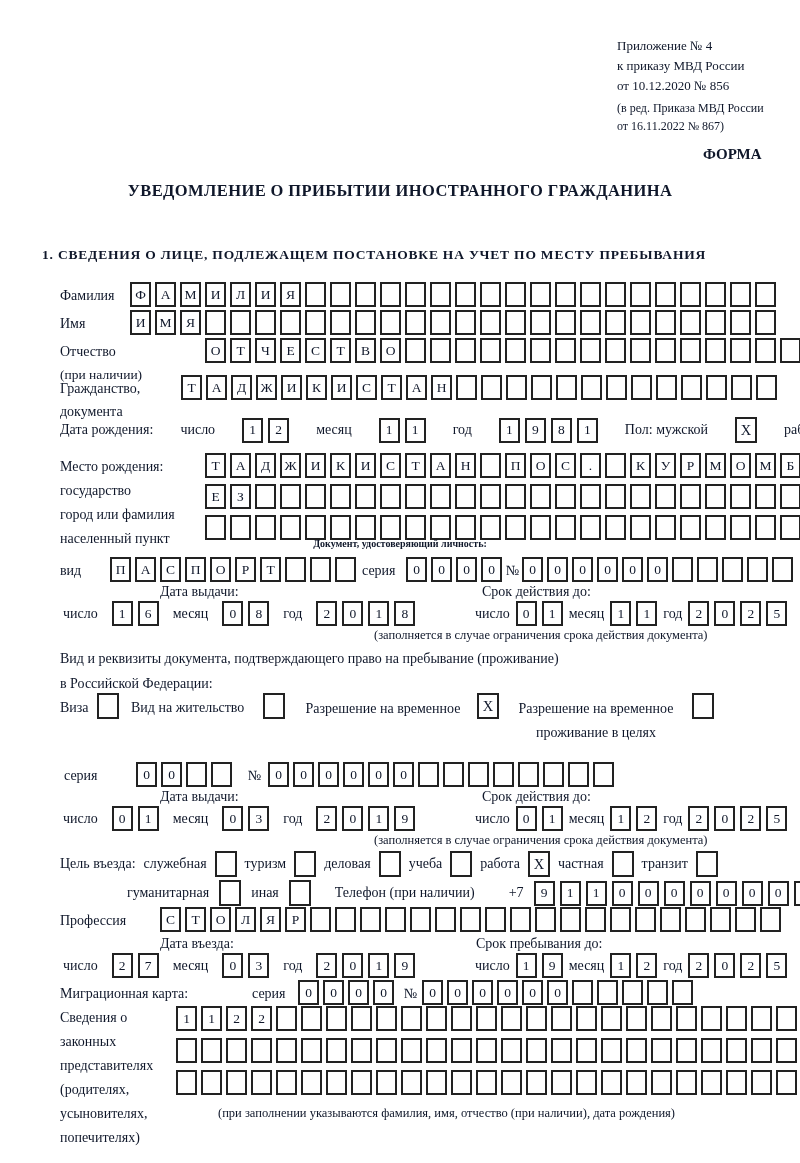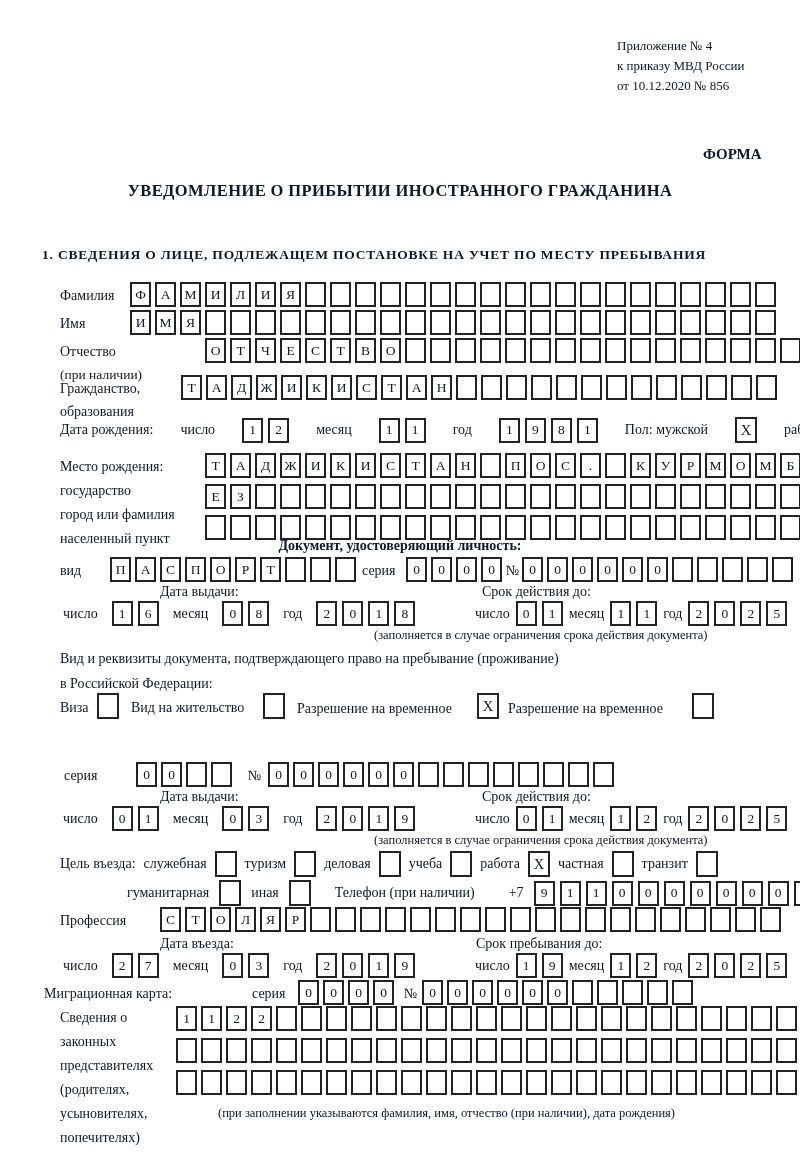--- a/index.html
+++ b/index.html
@@ -28,31 +28,35 @@
   .dg { display:flex; align-items:center; }
   .dg.wide { gap:14px; }
   .dg.mid  { gap:27px; }
   .dg.tight{ gap:6px; }
   .dg .cells { gap:5px; }
   .titleline {
     display:inline-block; width:58px; height:13px;
     border-bottom:2.5px solid #333; margin-left:10px;
   }
   .note { font-size:12.5px; }
-  .optblock { line-height:24px; }
+  .optblock { line-height:24px; text-align:center; }
 </style>
 </head>
 <body>
 
 <div class="page">
 
   <div class="abs" style="left:617px;top:36px;font-size:13px;line-height:20px">
     <div>Приложение № 4</div>
     <div>к приказу МВД России</div>
     <div>от 10.12.2020 № 856</div>
+  </div>
+  <div class="abs" style="left:617px;top:99px;font-size:12px;line-height:18px">
+    <div>(в ред. Приказа МВД России</div>
+    <div>от 16.11.2022 № 867)</div>
   </div>
   <div class="abs b" style="left:703px;top:146px;font-size:15px">ФОРМА</div>
 
   <div class="abs b center" style="top:181px;font-size:16.5px;letter-spacing:0.4px">УВЕДОМЛЕНИЕ О ПРИБЫТИИ ИНОСТРАННОГО ГРАЖДАНИНА</div>
 
   <div class="abs b" style="left:42px;top:247px;font-size:13.5px;letter-spacing:0.8px">1. СВЕДЕНИЯ О ЛИЦЕ, ПОДЛЕЖАЩЕМ ПОСТАНОВКЕ НА УЧЕТ ПО МЕСТУ ПРЕБЫВАНИЯ</div>
 
   <div class="abs" style="left:60px;top:288px">Фамилия</div>
   <div class="abs cells" style="left:130px;top:282px">
       <span class="cell">Ф</span>
@@ -136,21 +140,21 @@
       <span class="cell"></span>
       <span class="cell"></span>
       <span class="cell"></span>
       <span class="cell"></span>
       <span class="cell"></span>
       <span class="cell"></span>
       <span class="cell"></span>
     </div>
 
   <div class="abs" style="left:60px;top:381px">Гражданство,</div>
-  <div class="abs" style="left:60px;top:404px">образования</div>
+  <div class="abs" style="left:60px;top:404px">документа</div>
   <div class="abs cells" style="left:181px;top:375px">
       <span class="cell">Т</span>
       <span class="cell">А</span>
       <span class="cell">Д</span>
       <span class="cell">Ж</span>
       <span class="cell">И</span>
       <span class="cell">К</span>
       <span class="cell">И</span>
       <span class="cell">С</span>
       <span class="cell">Т</span>
@@ -272,21 +276,21 @@
       <span class="cell"></span>
       <span class="cell"></span>
       <span class="cell"></span>
       <span class="cell"></span>
       <span class="cell"></span>
       <span class="cell"></span>
       <span class="cell"></span>
       <span class="cell"></span>
     </div>
 
-  <div class="abs b center" style="top:538px;font-size:14px">Документ, удостоверяющий личность:</div>
+  <div class="abs b center" style="top:538px;font-size:10px">Документ, удостоверяющий личность:</div>
 
   <div class="abs" style="left:60px;top:563px">вид</div>
   <div class="abs cells" style="left:110px;top:557px">
       <span class="cell">П</span>
       <span class="cell">А</span>
       <span class="cell">С</span>
       <span class="cell">П</span>
       <span class="cell">О</span>
       <span class="cell">Р</span>
       <span class="cell">Т</span>
@@ -365,20 +369,21 @@
   <div class="abs" style="left:60px;top:700px">Виза</div>
   <div class="abs box" style="left:97px;top:693px"></div>
   <div class="abs" style="left:131px;top:700px">Вид на жительство</div>
   <div class="abs box" style="left:263px;top:693px"></div>
   <div class="abs optblock" style="left:297px;top:697px;width:172px">
     <div>Разрешение на временное</div>
   </div>
   <div class="abs box" style="left:477px;top:693px">X</div>
   <div class="abs optblock" style="left:508px;top:697px;width:176px">
     <div>Разрешение на временное</div>
+    <div>проживание в целях</div>
   </div>
   <div class="abs box" style="left:692px;top:693px"></div>
 
   <div class="abs" style="left:64px;top:768px">серия</div>
   <div class="abs cells" style="left:136px;top:762px">
       <span class="cell">0</span>
       <span class="cell">0</span>
       <span class="cell"></span>
       <span class="cell"></span>
     </div>
@@ -547,21 +552,21 @@
       </span>
     <span>год</span>
     <span class="cells">
         <span class="cell">2</span>
         <span class="cell">0</span>
         <span class="cell">2</span>
         <span class="cell">5</span>
       </span>
   </div>
 
-  <div class="abs" style="left:44px;top:986px">Миграционная карта:</div>
+  <div class="abs" style="left:60px;top:986px">Миграционная карта:</div>
   <div class="abs" style="left:252px;top:986px">серия</div>
   <div class="abs cells" style="left:298px;top:980px">
       <span class="cell">0</span>
       <span class="cell">0</span>
       <span class="cell">0</span>
       <span class="cell">0</span>
     </div>
   <div class="abs" style="left:404px;top:986px">№</div>
   <div class="abs cells" style="left:422px;top:980px">
       <span class="cell">0</span>

